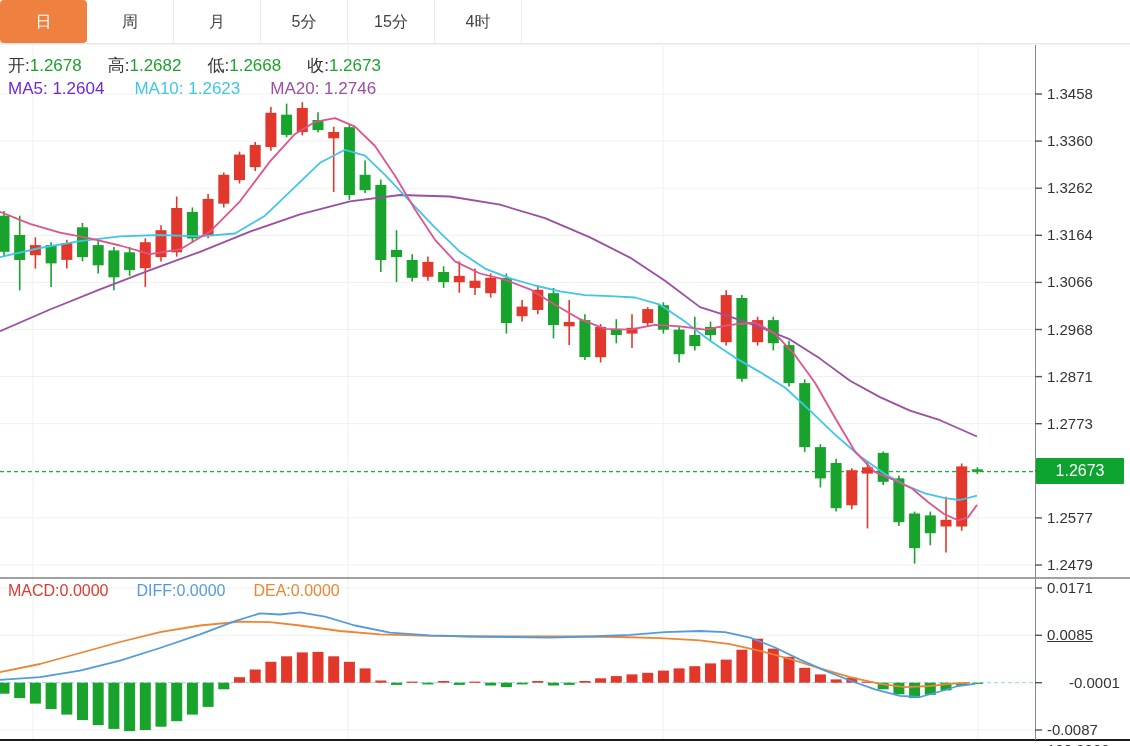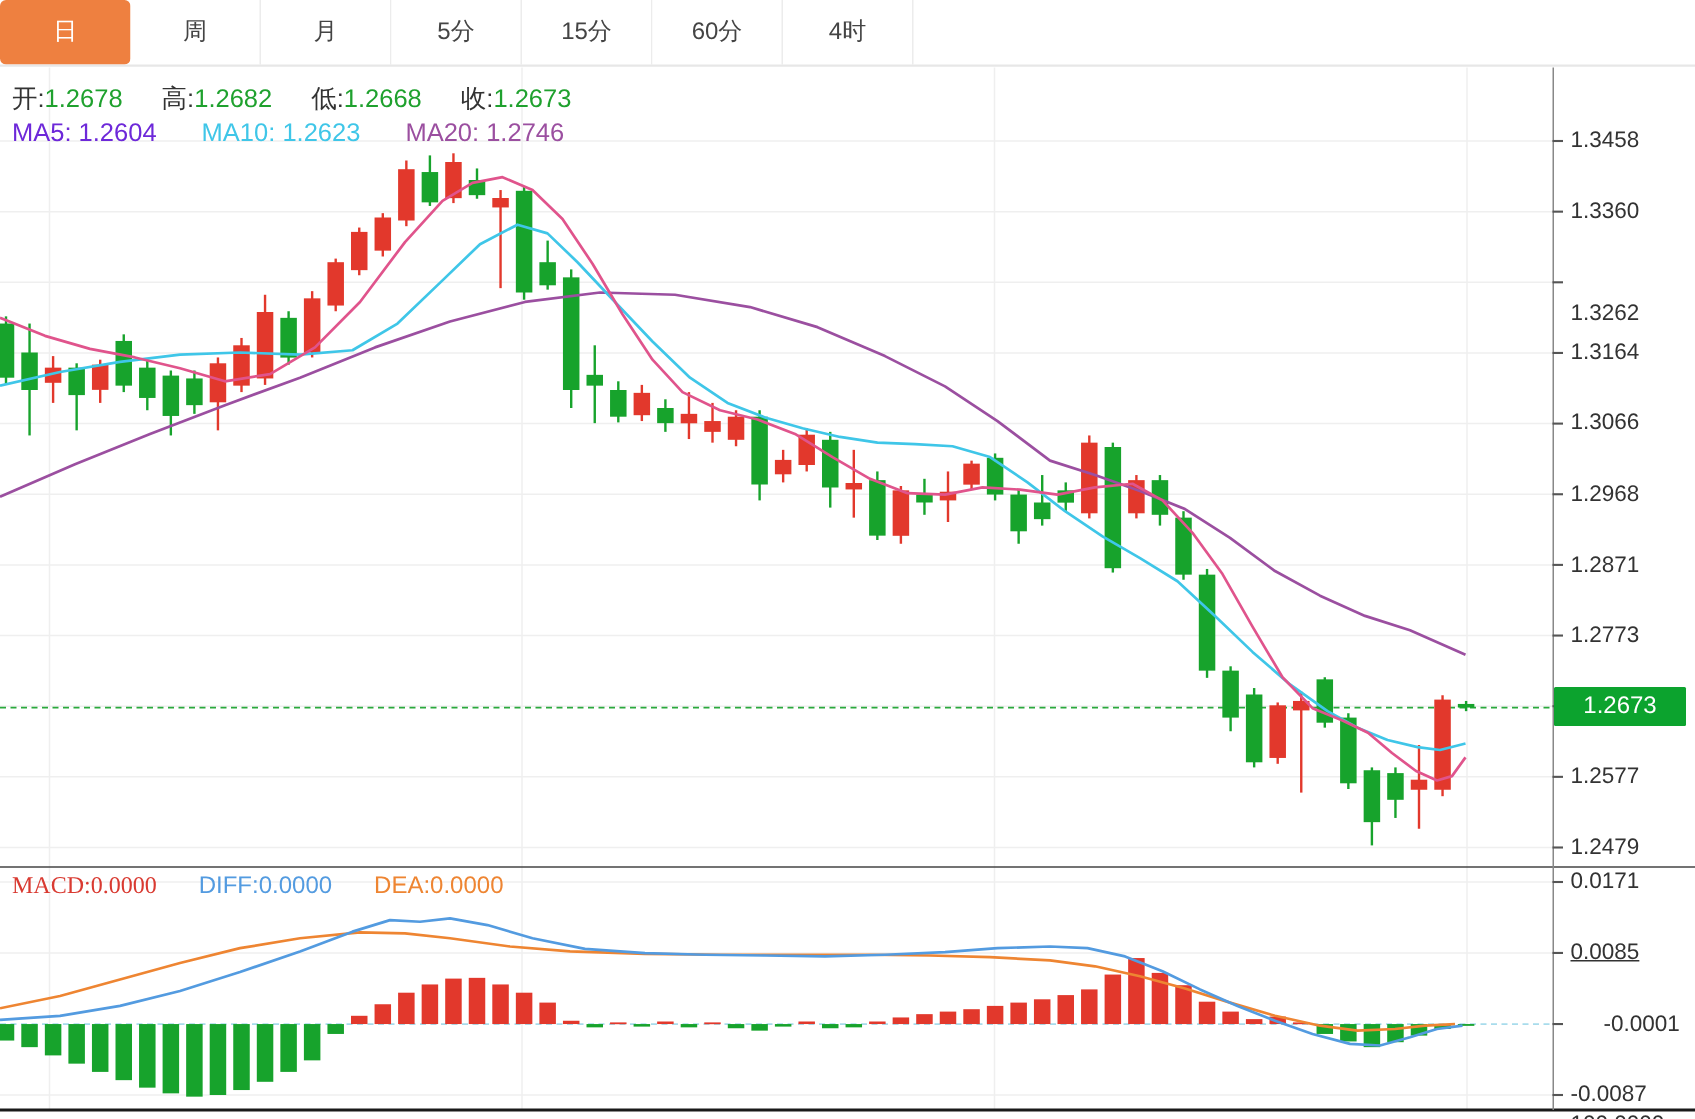--- a/index.html
+++ b/index.html
@@ -24,21 +24,20 @@
 </style>
 </head>
 <body>
 
 <div class="tabbar" id="tabbar">
     <div class="tab selected" style="background: rgb(238, 128, 64);">日</div>
     <div class="tab">周</div>
     <div class="tab">月</div>
     <div class="tab">5分</div>
     <div class="tab">15分</div>
-    <div class="tab">60分</div>
     <div class="tab">4时</div>
   </div>
 <div class="topline"></div>
 
 <svg id="chart" width="1130" height="746" viewBox="0 0 1130 746">
     <line x1="33" y1="45" x2="33" y2="740" stroke="#efefef" stroke-width="1"></line>
     <line x1="348" y1="45" x2="348" y2="740" stroke="#efefef" stroke-width="1"></line>
     <line x1="663" y1="45" x2="663" y2="740" stroke="#efefef" stroke-width="1"></line>
     <line x1="978" y1="45" x2="978" y2="740" stroke="#efefef" stroke-width="1"></line>
     <line x1="0" y1="94.0" x2="1035" y2="94.0" stroke="#efefef" stroke-width="1"></line>
@@ -270,30 +269,30 @@
     <line x1="1035" y1="635.3" x2="1042" y2="635.3" stroke="#555" stroke-width="1.4"></line>
     <line x1="1035" y1="682.7" x2="1042" y2="682.7" stroke="#555" stroke-width="1.4"></line>
     <line x1="1035" y1="730" x2="1042" y2="730" stroke="#555" stroke-width="1.4"></line>
   </svg>
 
 <div class="infobar" id="infobar"><span class="grp"><span style="color: rgb(51, 51, 51);">开:</span><span style="color: rgb(31, 161, 46);">1.2678</span></span><span class="grp"><span style="color: rgb(51, 51, 51);">高:</span><span style="color: rgb(31, 161, 46);">1.2682</span></span><span class="grp"><span style="color: rgb(51, 51, 51);">低:</span><span style="color: rgb(31, 161, 46);">1.2668</span></span><span class="grp"><span style="color: rgb(51, 51, 51);">收:</span><span style="color: rgb(31, 161, 46);">1.2673</span></span></div>
 <div class="mabar" id="mabar"><span class="grp" style="color: #6d28d9;">MA5: 1.2604</span><span class="grp" style="color: rgb(63, 198, 232);">MA10: 1.2623</span><span class="grp" style="color: rgb(155, 79, 160);">MA20: 1.2746</span></div>
 <div id="pricelabels">
     <div class="ticklabel" style="top: 86px;">1.3458</div>
     <div class="ticklabel" style="top: 133px;">1.3360</div>
-    <div class="ticklabel" style="top: 180px; margin-top: 21px;">1.3262</div>
+    <div class="ticklabel" style="top: 180px;">1.3262</div>
     <div class="ticklabel" style="top: 227px;">1.3164</div>
     <div class="ticklabel" style="top: 274px;">1.3066</div>
     <div class="ticklabel" style="top: 322px;">1.2968</div>
     <div class="ticklabel" style="top: 369px;">1.2871</div>
     <div class="ticklabel" style="top: 416px;">1.2773</div>
     <div class="pricetag" style="top: 458px; background: rgb(12, 163, 46);">1.2673</div>
     <div class="ticklabel" style="top: 510px;">1.2577</div>
     <div class="ticklabel" style="top: 557px;">1.2479</div>
   </div>
-<div class="macdbar" id="macdbar"><span class="grp" style="color: rgb(217, 58, 49); font-family: Liberation Serif, serif;">MACD:0.0000</span><span class="grp" style="color: rgb(83, 155, 224);">DIFF:0.0000</span><span class="grp" style="color: rgb(238, 133, 50); text-align: center;">DEA:0.0000</span></div>
+<div class="macdbar" id="macdbar"><span class="grp" style="color: rgb(217, 58, 49);">MACD:0.0000</span><span class="grp" style="color: rgb(83, 155, 224);">DIFF:0.0000</span><span class="grp" style="color: rgb(238, 133, 50); text-align: center;">DEA:0.0000</span></div>
 <div id="macdlabels">
     <div class="ticklabel" style="top: 580px;">0.0171</div>
     <div class="ticklabel" style="top: 627px; text-decoration: underline;">0.0085</div>
     <div class="ticklabel" style="top: 675px; margin-left: 22px;">-0.0001</div>
     <div class="ticklabel" style="top: 722px;">-0.0087</div>
   </div>
 <div class="partial" id="partiallabel">100.0000</div>
 
 </body></html>

